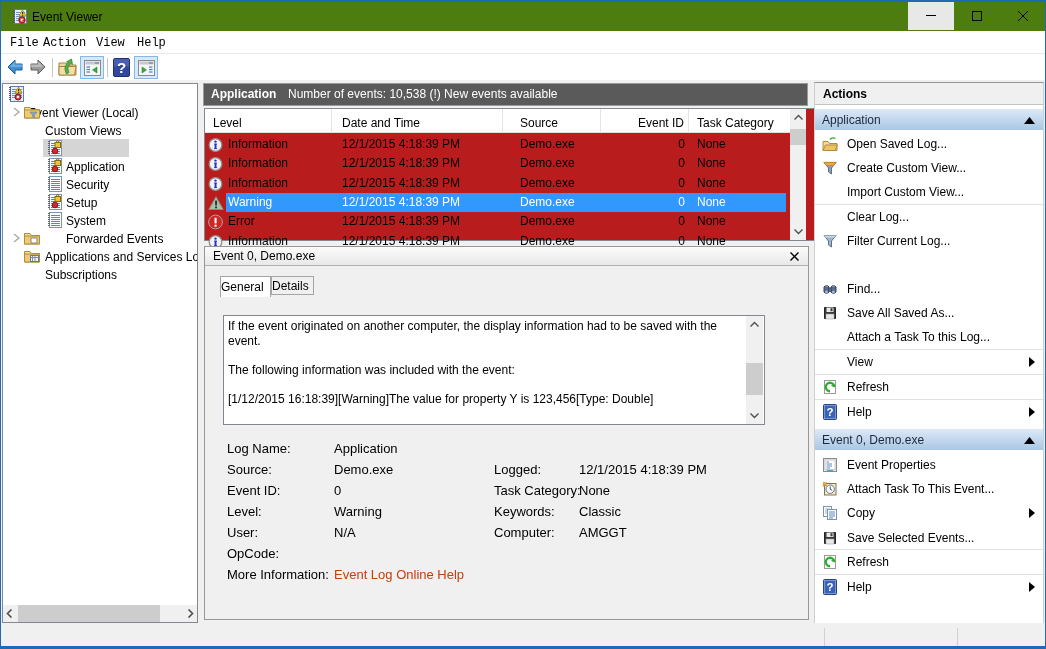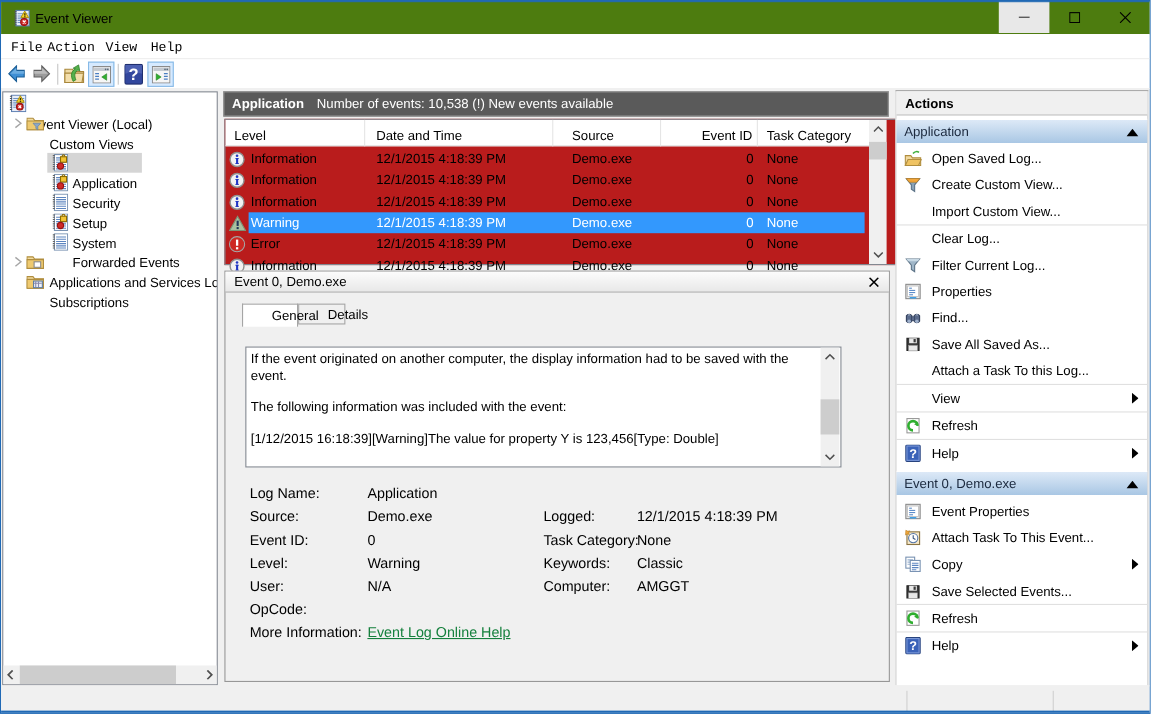--- a/index.html
+++ b/index.html
@@ -37,24 +37,24 @@
 .hcol { position:absolute; top:0; height:24px; line-height:29px; border-right:1px solid #e5e5e5; }
 .lrow { position:absolute; left:0; width:585px; height:19px; line-height:19px; }
 .lcell { position:absolute; top:0; height:19px; white-space:nowrap; }
 .licon { position:absolute; left:3px; top:2px; width:16px; height:16px; }
 
 .vsb { position:absolute; background:#f0f0f0; }
 .sbthumb { position:absolute; background:#cdcdcd; }
 
 #detail { position:absolute; left:203px; top:166px; width:605px; height:374px; background:#f0f0f0; border:1px solid #979797; }
 #dtitle { position:absolute; left:0; top:0; width:603px; height:19px; background:linear-gradient(#fcfcfc,#e8e8e8); border-bottom:1px solid #b0b0b0; line-height:19px; }
-.tab { position:absolute; font-size:12px; text-align:left;padding-left:26px; }
+.tab { position:absolute; font-size:12px; text-align:left; }
 #dtext { position:absolute; left:18px; top:68px; width:542px; height:110px; background:#fff; border:1px solid #828790; }
 .frow { position:absolute; font-size:13px; white-space:nowrap; }
-a.link { color:#15803d; text-decoration:underline; }
+a.link { color:#c2410c; }
 
 #actions { position:absolute; left:813px; top:2px; width:230px; height:541px; background:#fff; border:1px solid #cfcfcf; border-top:1px solid #979797; border-bottom:none; }
 #actions-hd { position:absolute; left:0; top:0; width:228px; height:22px; background:#f0f0f0; border-bottom:1px solid #c3c3c3; font-weight:bold; line-height:22px; }
 .secbar { position:absolute; left:0; width:228px; height:22px; background:linear-gradient(#dde9f7,#a9c7e4); border-top:1px solid #fff; line-height:22px; color:#1b293e; }
 .aitem { position:absolute; left:0; width:228px; height:24px; line-height:24px; }
 .aicon { position:absolute; left:7px; top:4px; width:16px; height:16px; }
 .atext { position:absolute; left:32px; top:0; }
 .asep { position:absolute; left:0; width:228px; height:1px; background:#e0e0e0; }
 .subarr { position:absolute; right:8px; top:7px; }
 
@@ -515,26 +515,20 @@
       <div class="asep" style="top:121px"></div>
       <div class="aitem" style="top:122px">
           <div class="atext">Clear Log...</div>
         </div>
       <div class="aitem" style="top:146px">
           <svg class="aicon" width="16" height="16">
             <use href="#ic-funnel-gray"></use>
           </svg>
           <div class="atext">Filter Current Log...</div>
         </div>
-      <div class="aitem" style="top:170px">
-          <svg class="aicon" width="16" height="16">
-            <use href="#ic-props"></use>
-          </svg>
-          <div class="atext">Properties</div>
-        </div>
       <div class="aitem" style="top:194px">
           <svg class="aicon" width="16" height="16">
             <use href="#ic-find"></use>
           </svg>
           <div class="atext">Find...</div>
         </div>
       <div class="aitem" style="top:218px">
           <svg class="aicon" width="16" height="16">
             <use href="#ic-save"></use>
           </svg>

